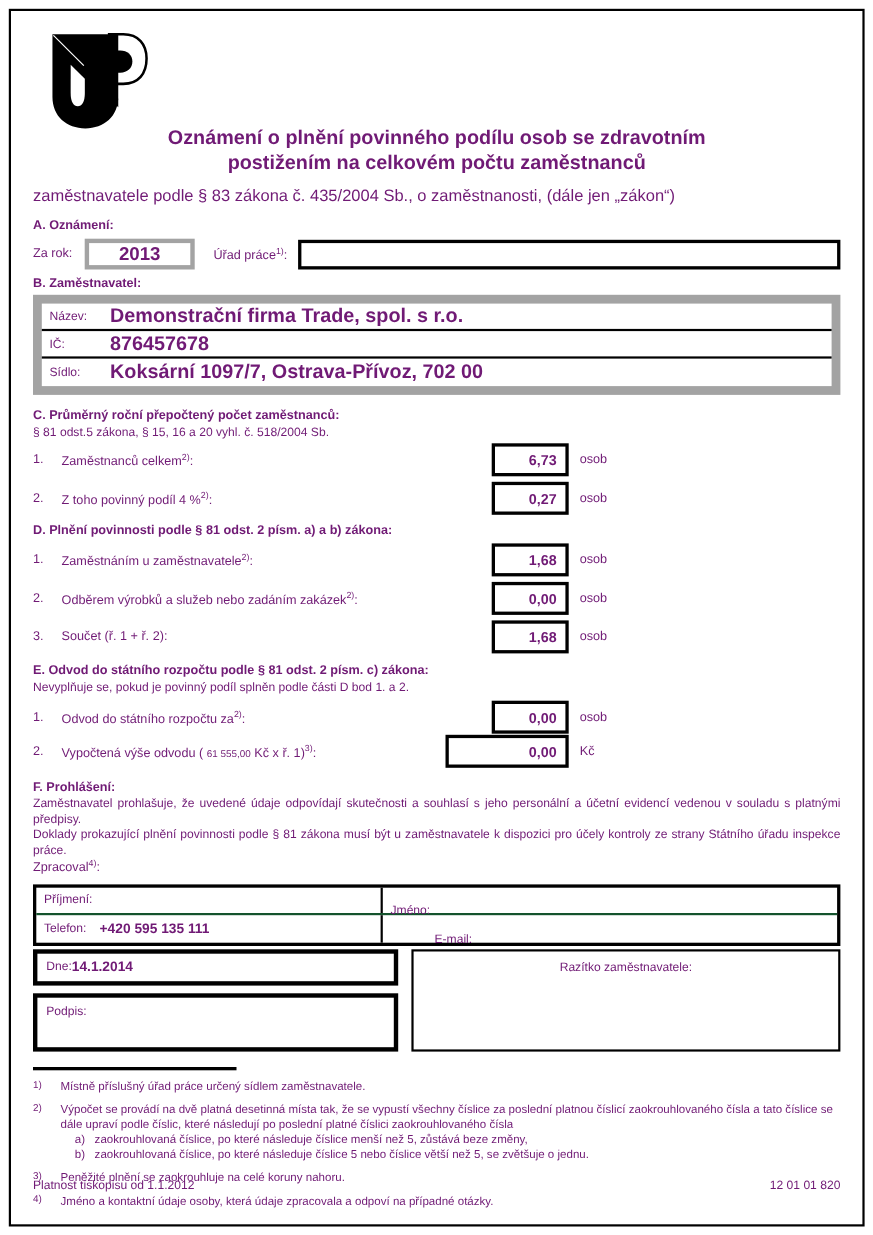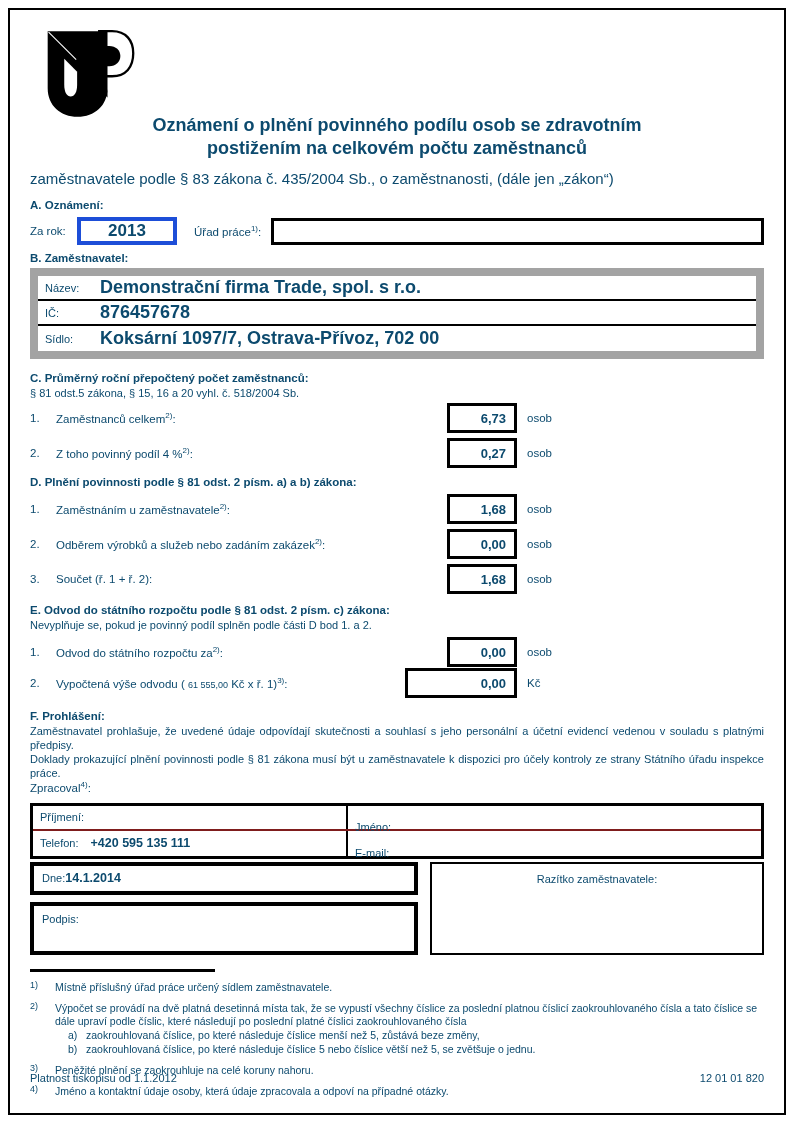--- a/index.html
+++ b/index.html
@@ -2,21 +2,21 @@
 <html><head>
 <meta charset="utf-8">
 <style>
   * { box-sizing: border-box; margin: 0; padding: 0; }
   html,body { background:#888; }
   .page {
     position: relative;
     width: 794px; height: 1123px;
     margin: 0 auto;
     background: #fff;
-    color: #0c4a6e;
+    color: #701a75;
     font-family: "Liberation Sans", sans-serif;
     overflow: hidden;
   }
   .page-border {
     position: absolute; left: 8px; top: 8px; right: 8px; bottom: 8px;
     border: 2px solid #000;
     pointer-events: none;
   }
   .logo {
     position: absolute; left: 44px; top: 27px; width: 92px; height: 93px;
@@ -28,21 +28,21 @@
 
   .sec-heading { font-weight: bold; font-size: 11.5px; }
   .sec-sub { margin-top: 3px; font-size: 11px; }
 
   sup { font-size: 8px; }
 
   
   .a-row { margin-top: 6px; display: flex; align-items: center; height: 28px; }
   .a-label { font-size: 11.5px; width: 47px; }
   .year-box {
-    width: 100px; height: 28px; border: 4px solid #1d4ed8;
+    width: 100px; height: 28px; border: 4px solid #a3a3a3;
     display: flex; align-items: center; justify-content: center;
     font-size: 17px; font-weight: bold;
   }
   .urad-label { margin-left: 17px; font-size: 11.5px; white-space: nowrap; }
   .urad-box { flex: 1; margin-left: 10px; height: 27px; border: 3px solid #000; font-size: 12px; font-weight: bold; padding-left: 6px; }
 
   
   .b-table { margin-top: 4px; border: 8px solid #a3a3a3; }
   .b-row { display: flex; align-items: center; height: 25px; border-bottom: 2px solid #000; }
   .b-row:last-child { border-bottom: none; }
@@ -59,29 +59,29 @@
     display: flex; align-items: center; justify-content: flex-end;
     padding-right: 8px; font-weight: bold; font-size: 13px;
   }
   .vbox.wide { width: 112px; }
   .unit { width: 247px; padding-left: 10px; font-size: 11.5px; }
 
   
   .para { font-size: 11px; line-height: 14px; text-align: justify; }
   .zpracoval { font-size: 11.5px; }
   .f-table { margin-top: 9px; border: 3px solid #000; }
-  .f-row { display: flex; height: 25px; border-bottom: 2px solid #7f1d1d; }
-  .f-row:last-child { border-bottom: none; }
+  .f-row { display: flex; height: 25px; border-bottom: 2px solid #14532d; }
+  .f-row:last-child { border-bottom: none; gap: 40px; }
   .f-cell { display: flex; align-items: center; padding-left: 7px; font-size: 11px; }
   .f-cell.left { width: 315px; border-right: 2px solid #000; }
   .f-cell.right { flex: 1; margin-top: 20px; }
   .tel-value { font-weight: bold; font-size: 12.5px; margin-left: 12px; }
 
   .sig-area { display: flex; margin-top: 3px; align-items: stretch; }
-  .sig-left { width: 388px; }
+  .sig-left { width: 332px; }
   .dne-box { border: 4px solid #000; height: 33px; display: flex; align-items: center; padding-left: 8px; font-size: 11px; }
   .dne-value { font-weight: bold; font-size: 12.5px; }
   .podpis-box { border: 4px solid #000; height: 53px; margin-top: 7px; padding: 7px 8px; font-size: 11px; }
   .razitko-box { flex: 1; margin-left: 12px; border: 2px solid #000; text-align: center; padding-top: 9px; font-size: 11px; }
 
   
   .footnote-sep { width: 185px; border-top: 3px solid #000; margin-top: 14px; }
   .footnotes { margin-top: 9px; }
   .fn { display: flex; margin-bottom: 8px; font-size: 10.5px; line-height: 13px; }
   .fn-marker { width: 25px; font-size: 9px; position: relative; top: -2px; }

